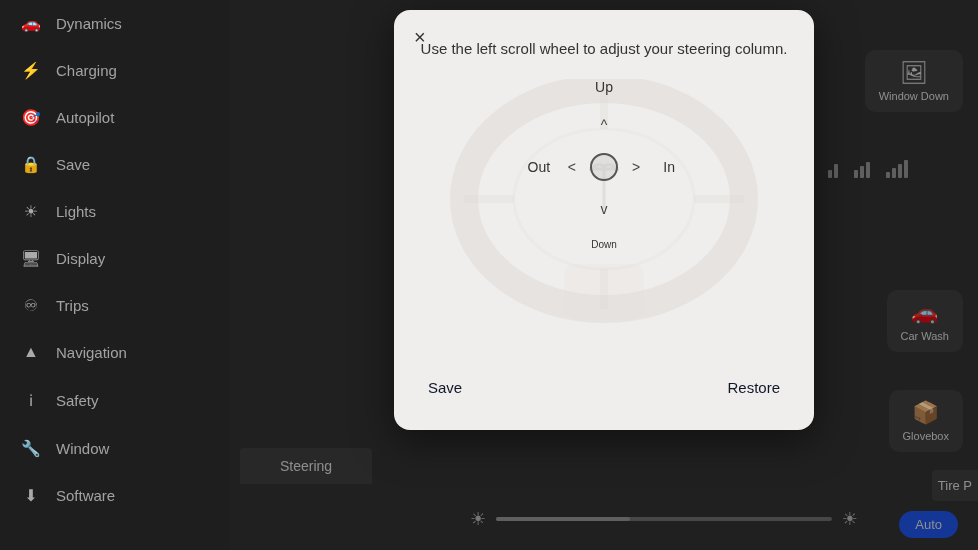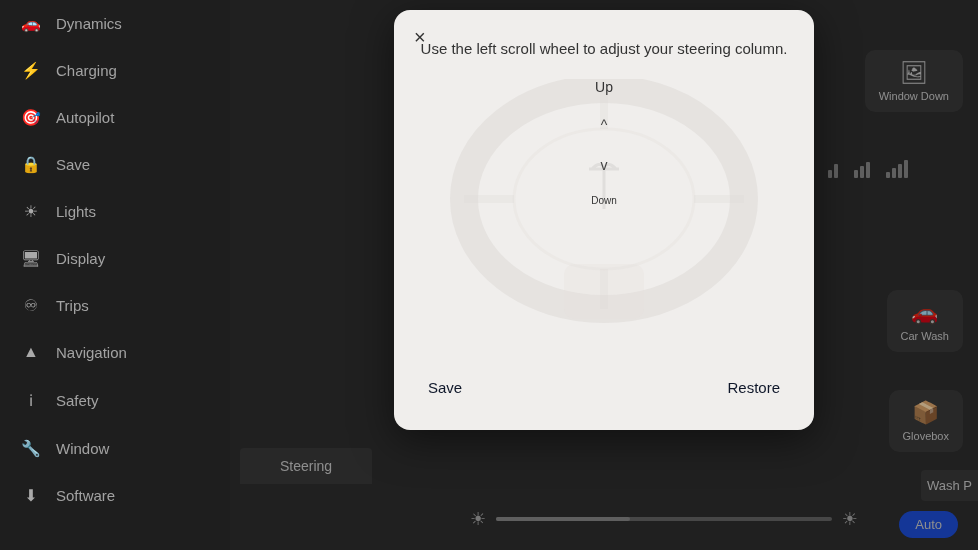--- a/index.html
+++ b/index.html
@@ -333,21 +333,21 @@
   </div>
 
   <div style="position:absolute; right:15px; top:390px;">
     <div class="panel-icon-group">
       <span class="big-icon">📦</span>
       <span>Glovebox</span>
     </div>
   </div>
 
   <div style="position:absolute; right:0; top:470px; background:#3a3a3a; color:#ccc; padding:8px 6px; border-radius:4px 0 0 4px; font-size:13px; writing-mode:horizontal-tb;">
-    <span>Wash P</span>
+    <span>Tire P</span>
   </div>
 
   <div style="position:absolute; bottom:66px; left:10px; display:flex; gap:16px;">
     <button class="bottom-tab">Steering</button>
   </div>
 
   <div class="slider-area">
     <span class="slider-icon">☀</span>
     <div class="slider-track">
       <div class="slider-fill"></div>
@@ -376,20 +376,27 @@
           <line x1="160" y1="190" x2="160" y2="230" stroke="#b0a8a0" stroke-width="8" opacity="0.3"></line>
 
           <path d="M145,90 L175,90 M160,90 L160,130 M148,90 Q155,82 160,88 Q165,82 172,90" fill="none" stroke="#888" stroke-width="3" opacity="0.5"></path>
 
           <rect x="120" y="185" width="80" height="55" rx="10" fill="#c8b8b0" opacity="0.25"></rect>
         </svg>
 
         <div class="dir-controls">
           <div class="dir-label-up">Up</div>
           <div class="dir-arrow">^</div>
+          <div class="dir-row">
+            <span class="dir-label-side">Out</span>
+            <span class="dir-arrow">&lt;</span>
+            <div class="dir-circle"></div>
+            <span class="dir-arrow">&gt;</span>
+            <span class="dir-label-side">In</span>
+          </div>
           <div class="dir-arrow">v</div>
           <div class="dir-label-down">Down</div>
         </div>
       </div>
 
       <div class="modal-actions">
         <button class="modal-btn">Save</button>
         <button class="modal-btn">Restore</button>
       </div>
     </div>

